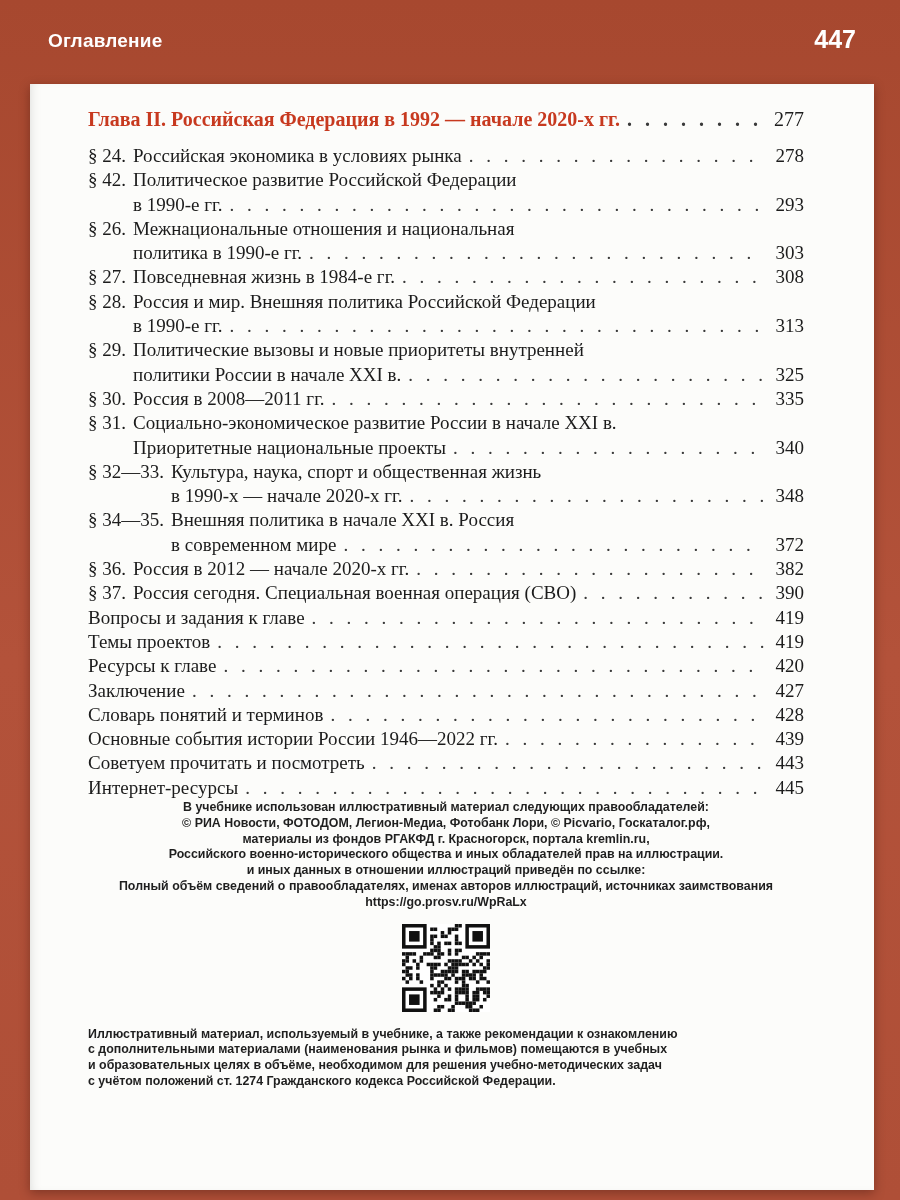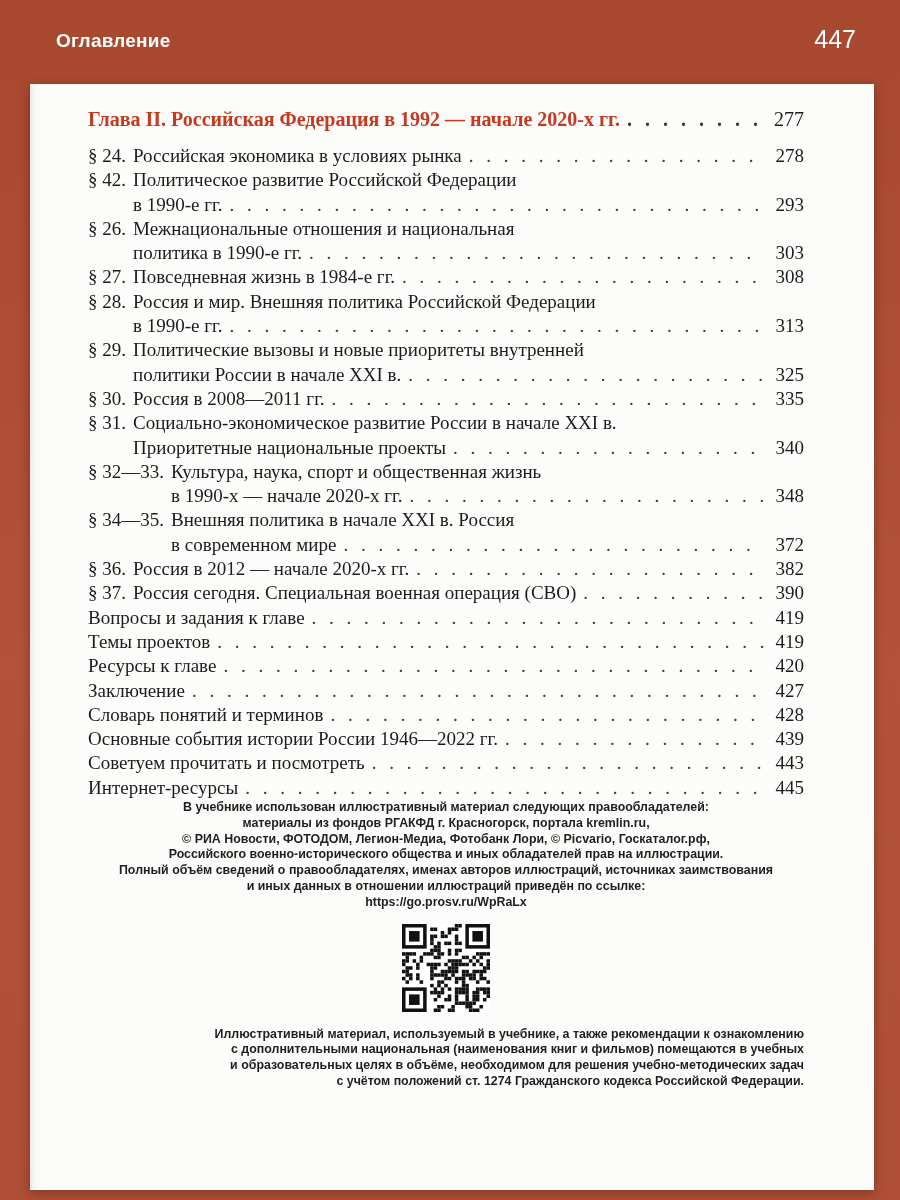--- a/index.html
+++ b/index.html
@@ -3,29 +3,29 @@
 <meta charset="utf-8">
 <style>
   *{box-sizing:border-box;margin:0;padding:0}
   html,body{width:900px;height:1200px}
   body{
     position:relative;
     background:linear-gradient(180deg,#a7482f 0%,#b3523a 55%,#af4f37 100%);
     font-family:"Liberation Serif",serif;
     overflow:hidden;
   }
-  .band{position:absolute;top:0;left:8px;right:0;height:84px}
+  .band{position:absolute;top:0;left:0;right:0;height:84px}
   .band-title{
     position:absolute;top:30px;left:48px;color:#ffffff;
     font-family:"Liberation Sans",sans-serif;font-weight:700;font-size:19px;
     letter-spacing:.2px;
   }
   .band-page{
     position:absolute;top:25px;right:44px;color:#ffffff;
-    font-family:"Liberation Sans",sans-serif;font-weight:400;font-size:25px;
+    font-family:"Liberation Sans",sans-serif;font-weight:700;font-size:25px;
   }
   .page{
     position:absolute;left:30px;right:26px;top:84px;bottom:10px;
     background:#fcfcfa;
     box-shadow:0 3px 10px rgba(40,10,5,.35), inset 7px 0 14px -10px rgba(0,0,0,.22);
     padding:22px 70px 0 58px;
   }
   
   .chapter{
     display:flex;align-items:baseline;
@@ -46,21 +46,21 @@
     content:". . . . . . . . . . . . . . . . . . . . . . . . . . . . . . . . . . . . . . . . . . . . . . . . . . . . . . . . . . . . . . . . . . . . . . . . . . . . . . . . . . . . . . . . . . . .";
   }
   .pg{flex:none;min-width:36px;text-align:right}
   
   .credits{
     text-align:center;
     font-family:"Liberation Sans",sans-serif;font-weight:700;
     font-size:12.4px;line-height:15.8px;color:#1f1f1f;
   }
   .legal{
-    margin-top:15px;text-align:right;
+    margin-top:15px;text-align:left;
     font-family:"Liberation Sans",sans-serif;font-weight:700;
     font-size:12.4px;line-height:15.8px;color:#1f1f1f;
   }
   .tline{white-space:nowrap}
   .qr{width:88px;height:88px;margin:13px auto 0}
   .qr svg{width:88px;height:88px;display:block}
 </style>
 </head>
 <body>
 
@@ -273,25 +273,25 @@
             <span class="txt">Интернет-ресурсы</span>
             <span class="dots"></span>
             <span class="pg">445</span>
           </div>
         </div>
       </div>
     </div>
 
   <div class="credits">
       <div class="tline">В учебнике использован иллюстративный материал следующих правообладателей:</div>
+      <div class="tline">© РИА Новости, ФОТОДОМ, Легион-Медиа, Фотобанк Лори, © Picvario, Госкаталог.рф,</div>
       <div class="tline">материалы из фондов РГАКФД г. Красногорск, портала kremlin.ru,</div>
-      <div class="tline">© РИА Новости, ФОТОДОМ, Легион-Медиа, Фотобанк Лори, © Picvario, Госкаталог.рф,</div>
       <div class="tline">Российского военно-исторического общества и иных обладателей прав на иллюстрации.</div>
+      <div class="tline">и иных данных в отношении иллюстраций приведён по ссылке:</div>
       <div class="tline">Полный объём сведений о правообладателях, именах авторов иллюстраций, источниках заимствования</div>
-      <div class="tline">и иных данных в отношении иллюстраций приведён по ссылке:</div>
       <div class="tline">https://go.prosv.ru/WpRaLx</div>
     </div>
 
   <div class="qr">
       <svg viewBox="0 0 100 100" xmlns="http://www.w3.org/2000/svg">
         <rect width="100%" height="100%" fill="#fff"></rect>
         <rect x="60" y="0" width="4" height="4" fill="#111"></rect>
         <rect x="64" y="0" width="4" height="4" fill="#111"></rect>
         <rect x="32" y="4" width="4" height="4" fill="#111"></rect>
         <rect x="36" y="4" width="4" height="4" fill="#111"></rect>
@@ -498,17 +498,17 @@
         <rect x="76" y="4" width="20" height="20" fill="#fff"></rect>
         <rect x="80" y="8" width="12" height="12" fill="#111"></rect>
         <rect x="0" y="72" width="28" height="28" fill="#111"></rect>
         <rect x="4" y="76" width="20" height="20" fill="#fff"></rect>
         <rect x="8" y="80" width="12" height="12" fill="#111"></rect>
       </svg>
     </div>
 
   <div class="legal">
       <div class="tline">Иллюстративный материал, используемый в учебнике, а также рекомендации к ознакомлению</div>
-      <div class="tline">с дополнительными национальная (наименования книг и фильмов) помещаются в учебных</div>
+      <div class="tline">с дополнительными материалами (наименования рынка и фильмов) помещаются в учебных</div>
       <div class="tline">и образовательных целях в объёме, необходимом для решения учебно-методических задач</div>
       <div class="tline">с учётом положений ст. 1274 Гражданского кодекса Российской Федерации.</div>
     </div>
 </div>
 
 </body></html>

